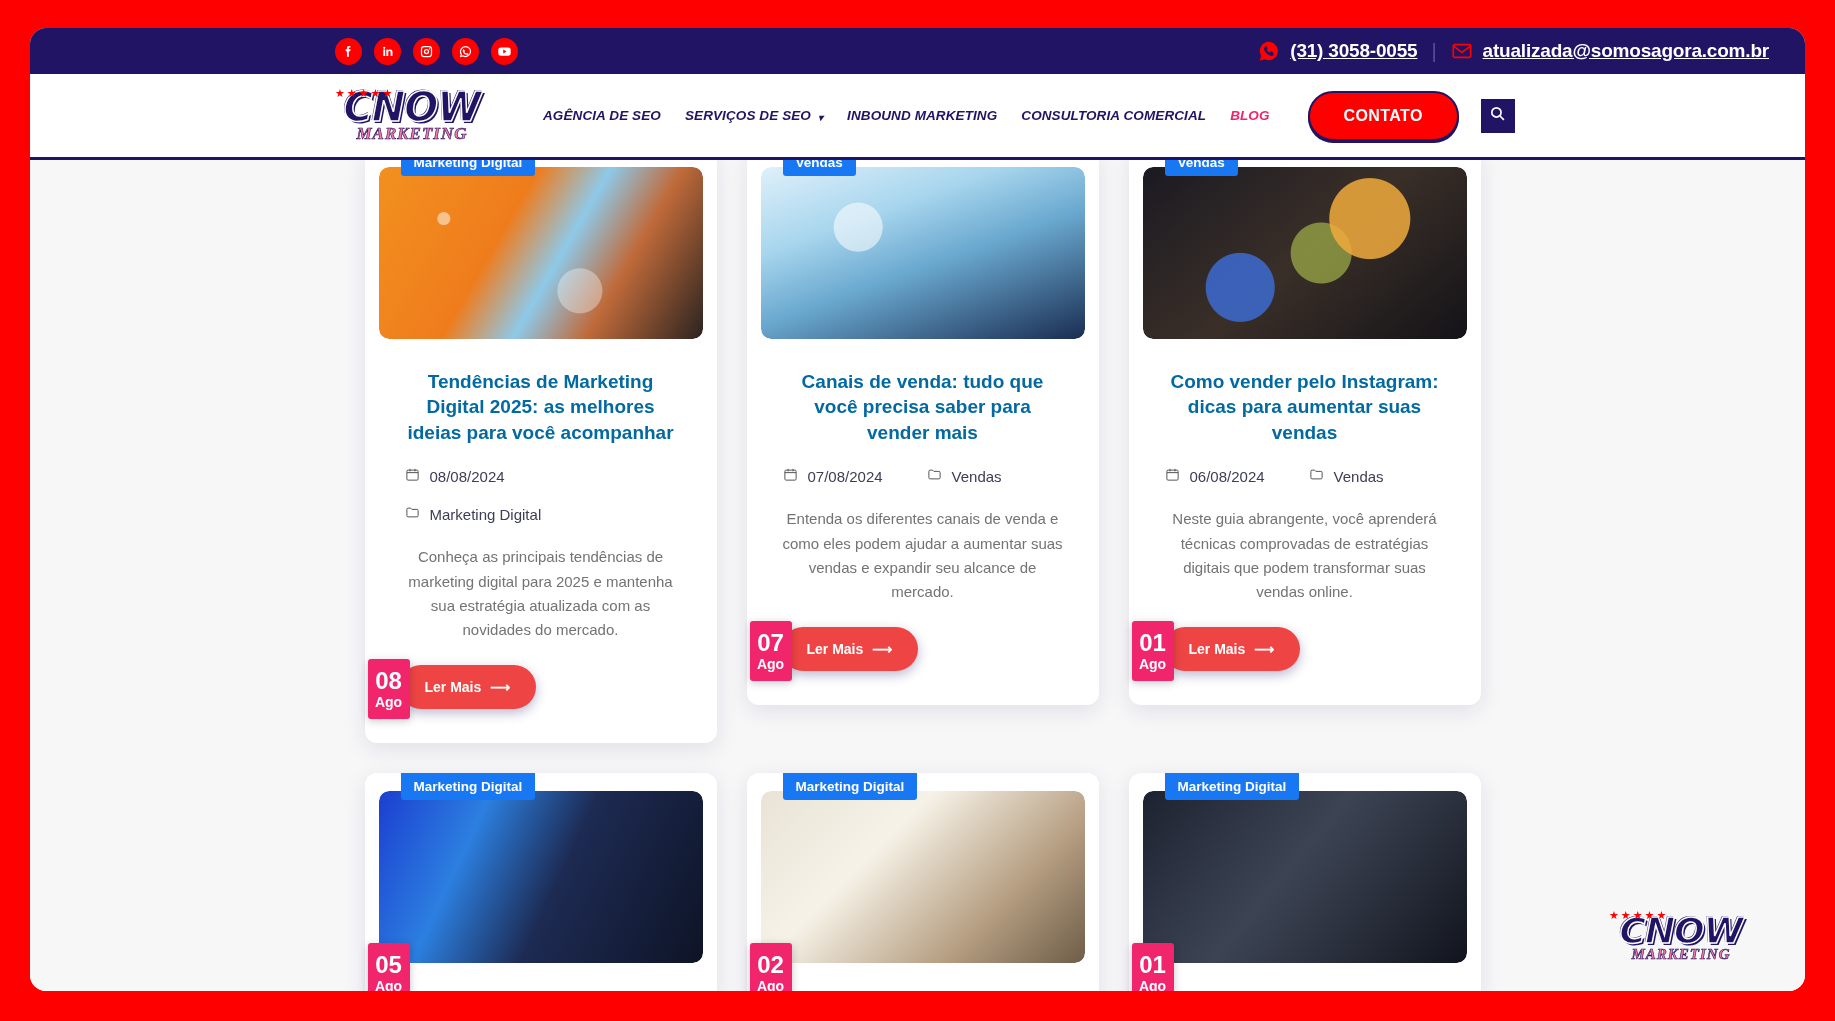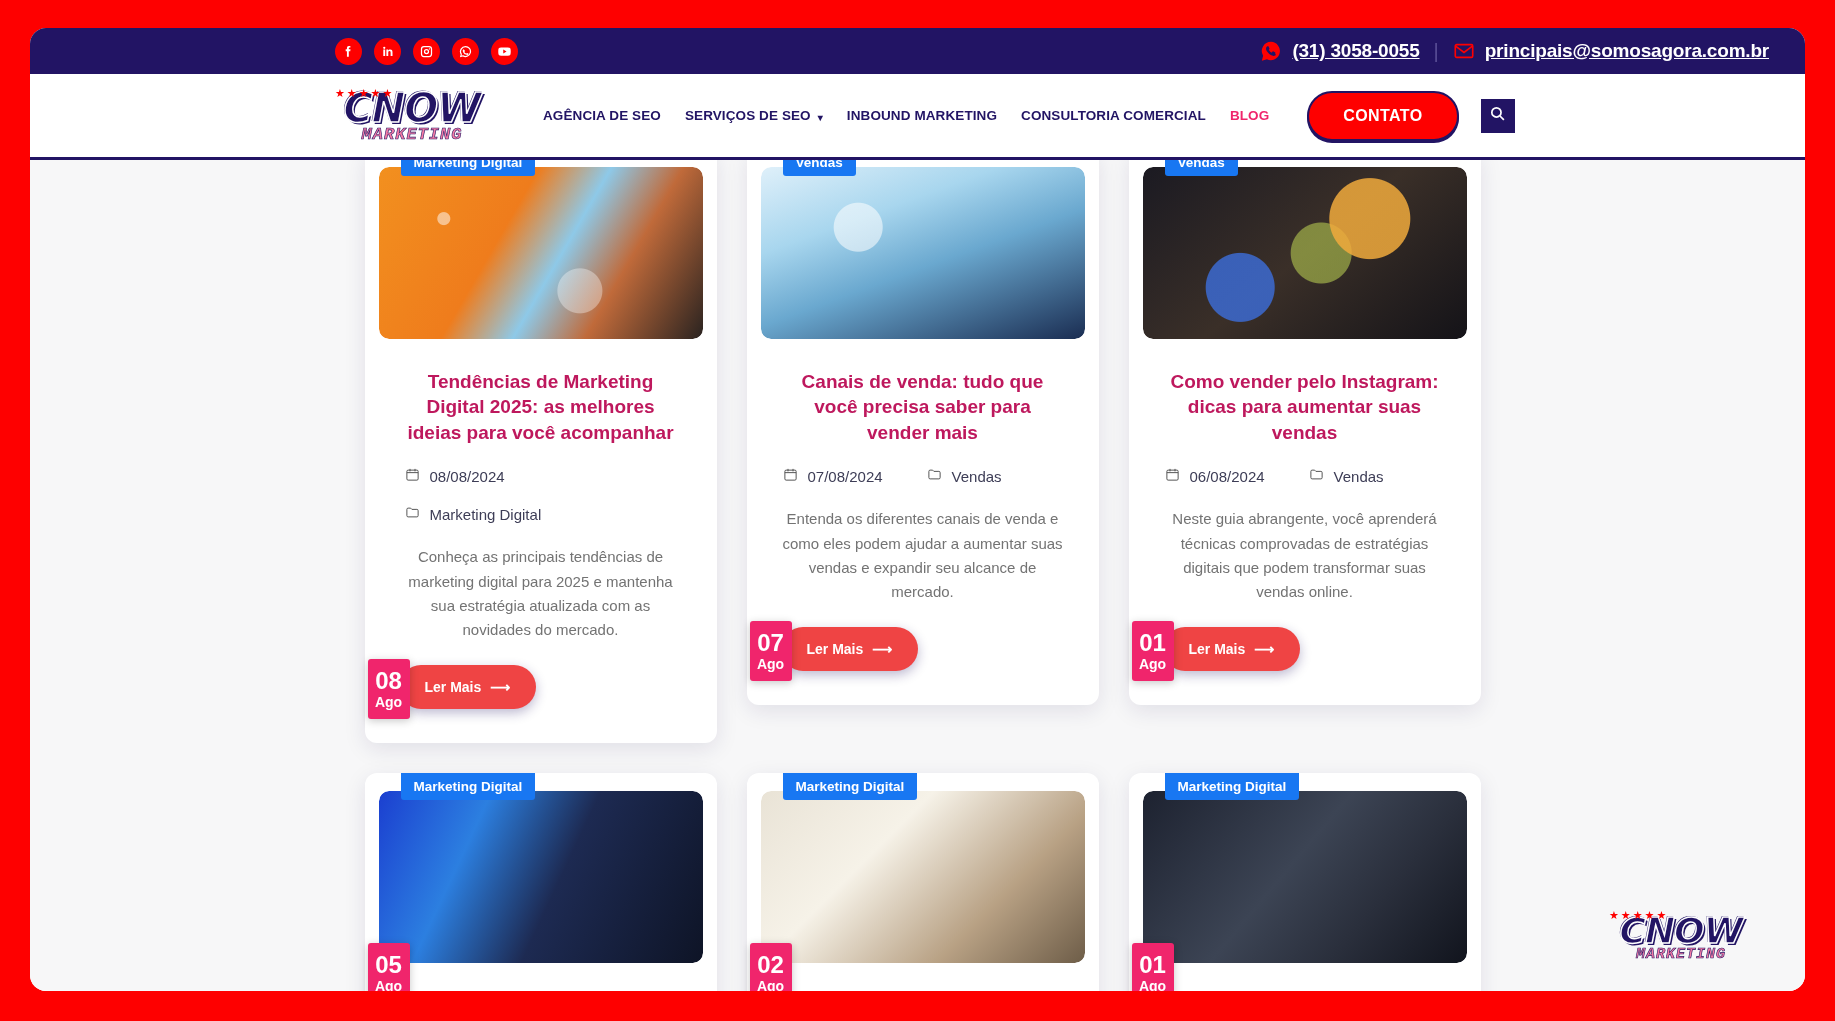--- a/index.html
+++ b/index.html
@@ -97,21 +97,21 @@
     line-height: 1;
   }
   .logo-stars {
     position: absolute;
     top: 5px; left: 20px;
     color: #fe0000;
     font-size: 11px;
     letter-spacing: 2px;
   }
   .logo-sub {
-    font-family: Liberation Mono, monospace;
+    font-family: Liberation Serif, serif;
     font-size: 17px; font-weight: bold; font-style: italic;
     color: #f47ba5;
     letter-spacing: 1px;
     -webkit-text-stroke: .6px #221464;
     margin-top: -3px;
   }
 
   .nav {
     display: flex;
     align-items: center;
@@ -119,20 +119,21 @@
     margin-left: 34px;
   }
   .nav-item {
     font-size: 13.5px;
     font-weight: bold;
     color: #221464;
     letter-spacing: .1px;
     cursor: pointer;
     display: flex; align-items: flex-end; gap: 7px;
     white-space: nowrap;
+    font-style: italic;
   }
   .nav-item.blog { color: #f0256c; }
   .caret { font-size: 10px; color: #221464; }
 
   .btn-contato {
     margin-left: 38px;
     background: #fe0000;
     color: #ffffff;
     font-size: 16px;
     font-weight: bold;
@@ -236,21 +237,21 @@
     line-height: 1.05;
     box-shadow: 0 2px 8px rgba(0,0,0,.22);
   }
   .date-badge .d { font-size: 24px; font-weight: bold; display:block; }
   .date-badge .m { font-size: 14px; font-weight: bold; display:block; margin-top: 2px; }
 
   .card-body { padding: 30px 34px 34px 34px; }
   .card-title {
     font-size: 19px;
     font-weight: bold;
-    color: #be185d;
+    color: #0369a1;
     text-align: center;
     line-height: 1.34;
     cursor: pointer;
   }
   .meta-row {
     display: flex;
     flex-wrap: wrap;
     gap: 8px 44px;
     margin-top: 22px;
     justify-content: flex-start;
@@ -355,21 +356,21 @@
           <span>(31) 3058-0055</span>
         </a>
         <span class="divider-pipe">|</span>
         <a class="contact-item" href="#">
           <span class="ci">
             <svg viewBox="0 0 24 24" fill="none" stroke="#fe0000" stroke-width="1.8">
                 <rect x="2.5" y="5" width="19" height="14" rx="1.5"></rect>
                 <path d="M2.5 6.5l9.5 7 9.5-7"></path>
               </svg>
           </span>
-          <span>principais@somosagora.com.br</span>
+          <span>atualizada@somosagora.com.br</span>
         </a>
       </div>
     </div>
 
     <div class="header">
       <div class="logo">
         <span class="logo-stars">★★★★★</span>
         <span class="logo-main">CNOW</span>
         <span class="logo-sub">MARKETING</span>
       </div>

